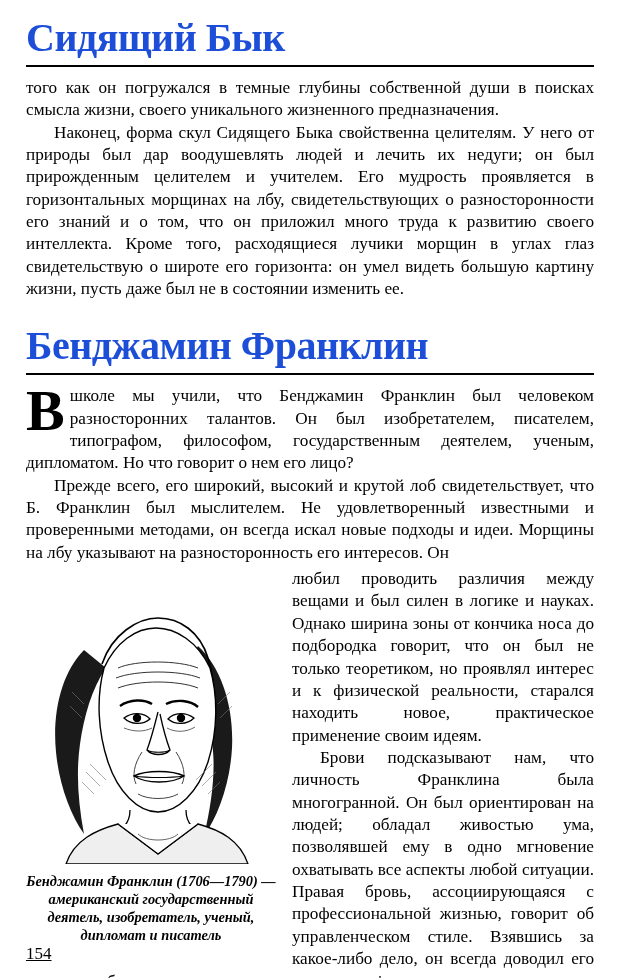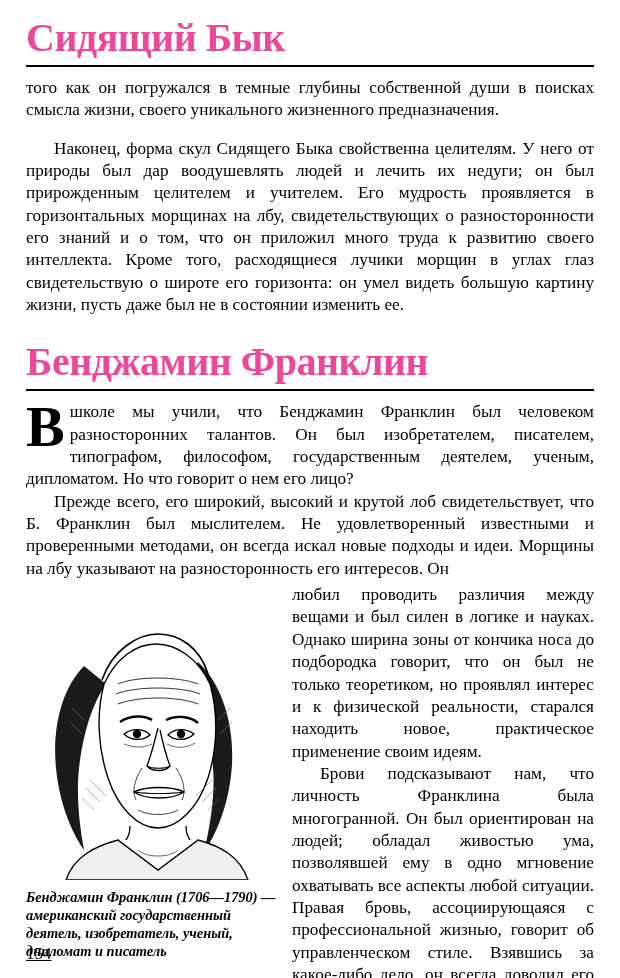--- a/index.html
+++ b/index.html
@@ -25,40 +25,40 @@
 
   
   .heading {
     font-family: "Liberation Serif", serif;
     font-weight: bold;
     font-size: 40px;
     line-height: 1.02;
     letter-spacing: -0.5px;
     margin: 0;
     padding: 0 0 4px 0;
-    color: #ec4899;
+    color: #1d4ed8;
   }
   .rule {
     border: 0;
     border-top: 2px solid #000;
     margin: 2px 0 10px 0;
     height: 0;
   }
 
   
   .body-text {
     font-size: 17.2px;
     line-height: 1.30;
     text-align: justify;
     text-justify: inter-word;
     margin: 0;
     hyphens: manual;
   }
   .body-text + .body-text {
-    margin-top: 16px;
+    margin-top: 0;
   }
   .indent {
     text-indent: 28px;
   }
 
   
   .section2 {
     margin-top: 26px;
   }
   .dropcap-para {
@@ -95,21 +95,21 @@
   }
   .portrait svg {
     display: block;
   }
   .caption {
     font-size: 14.4px;
     line-height: 1.26;
     font-style: italic;
     font-weight: bold;
     margin-top: 8px;
-    text-align: left;
+    text-align: center;
   }
   .wrap-text {
     font-size: 17.2px;
     line-height: 1.30;
     text-align: justify;
     margin: 0;
     font-family: Liberation Serif, serif;
   }
 
   

